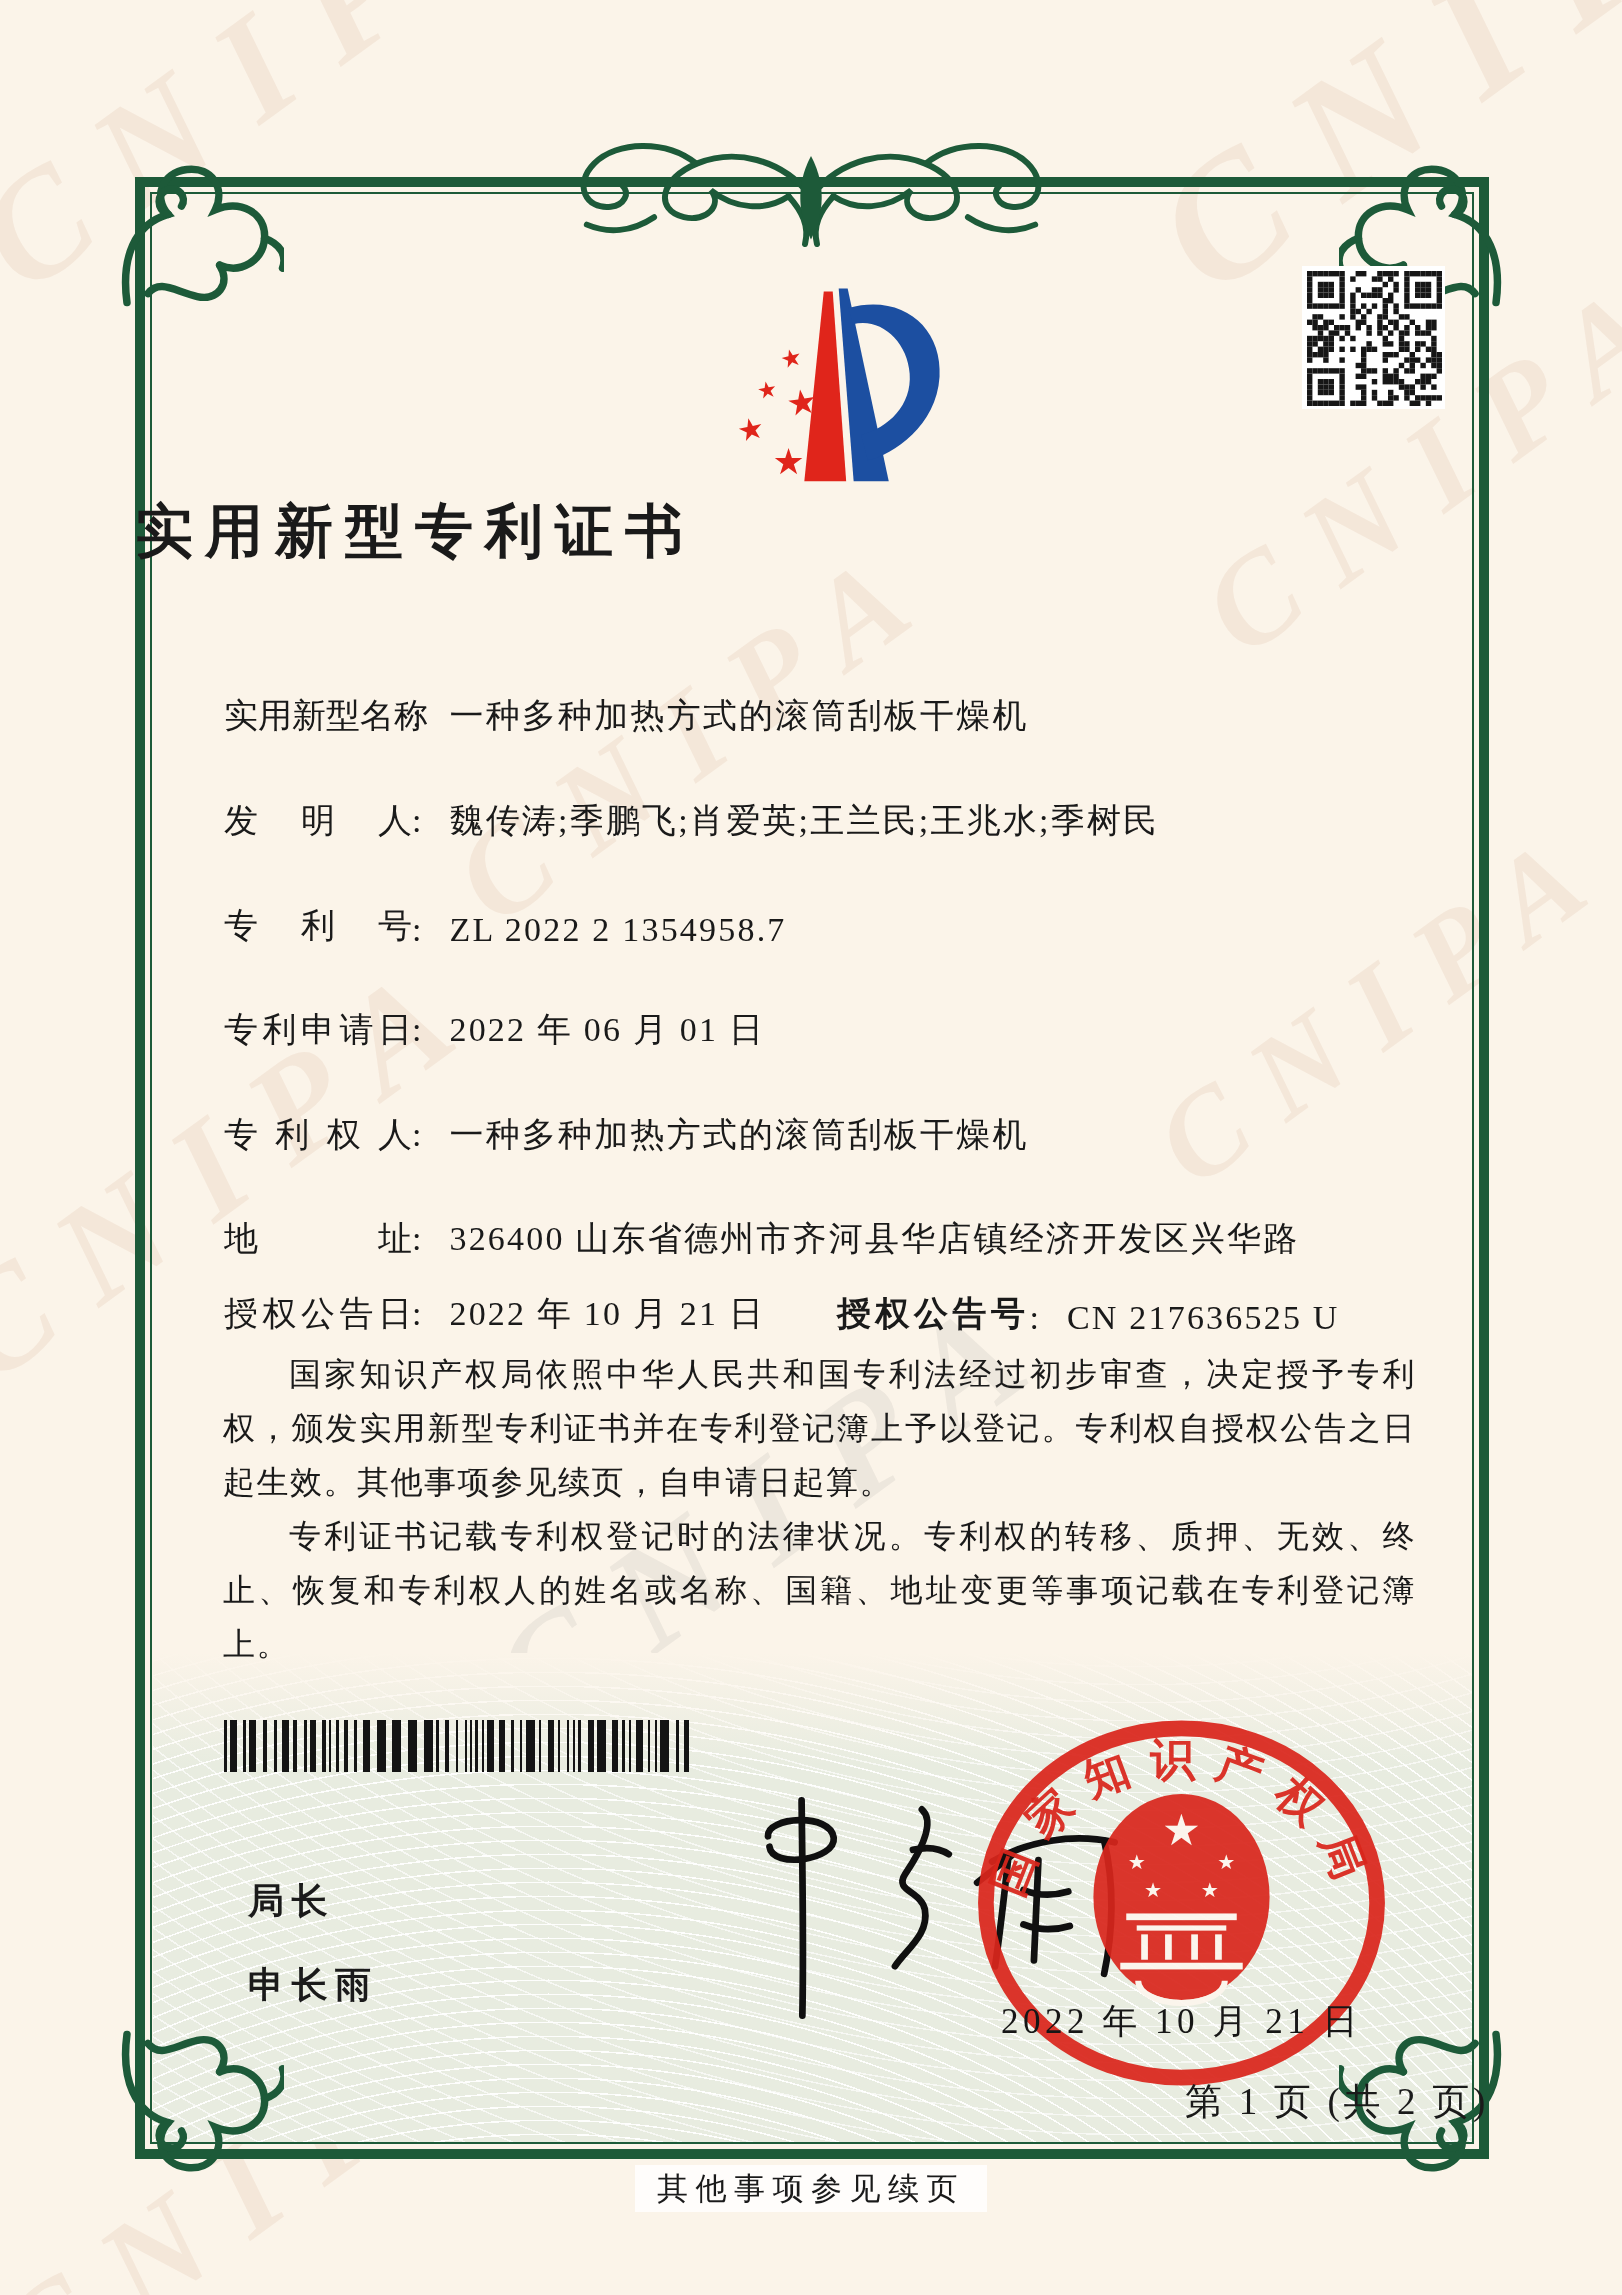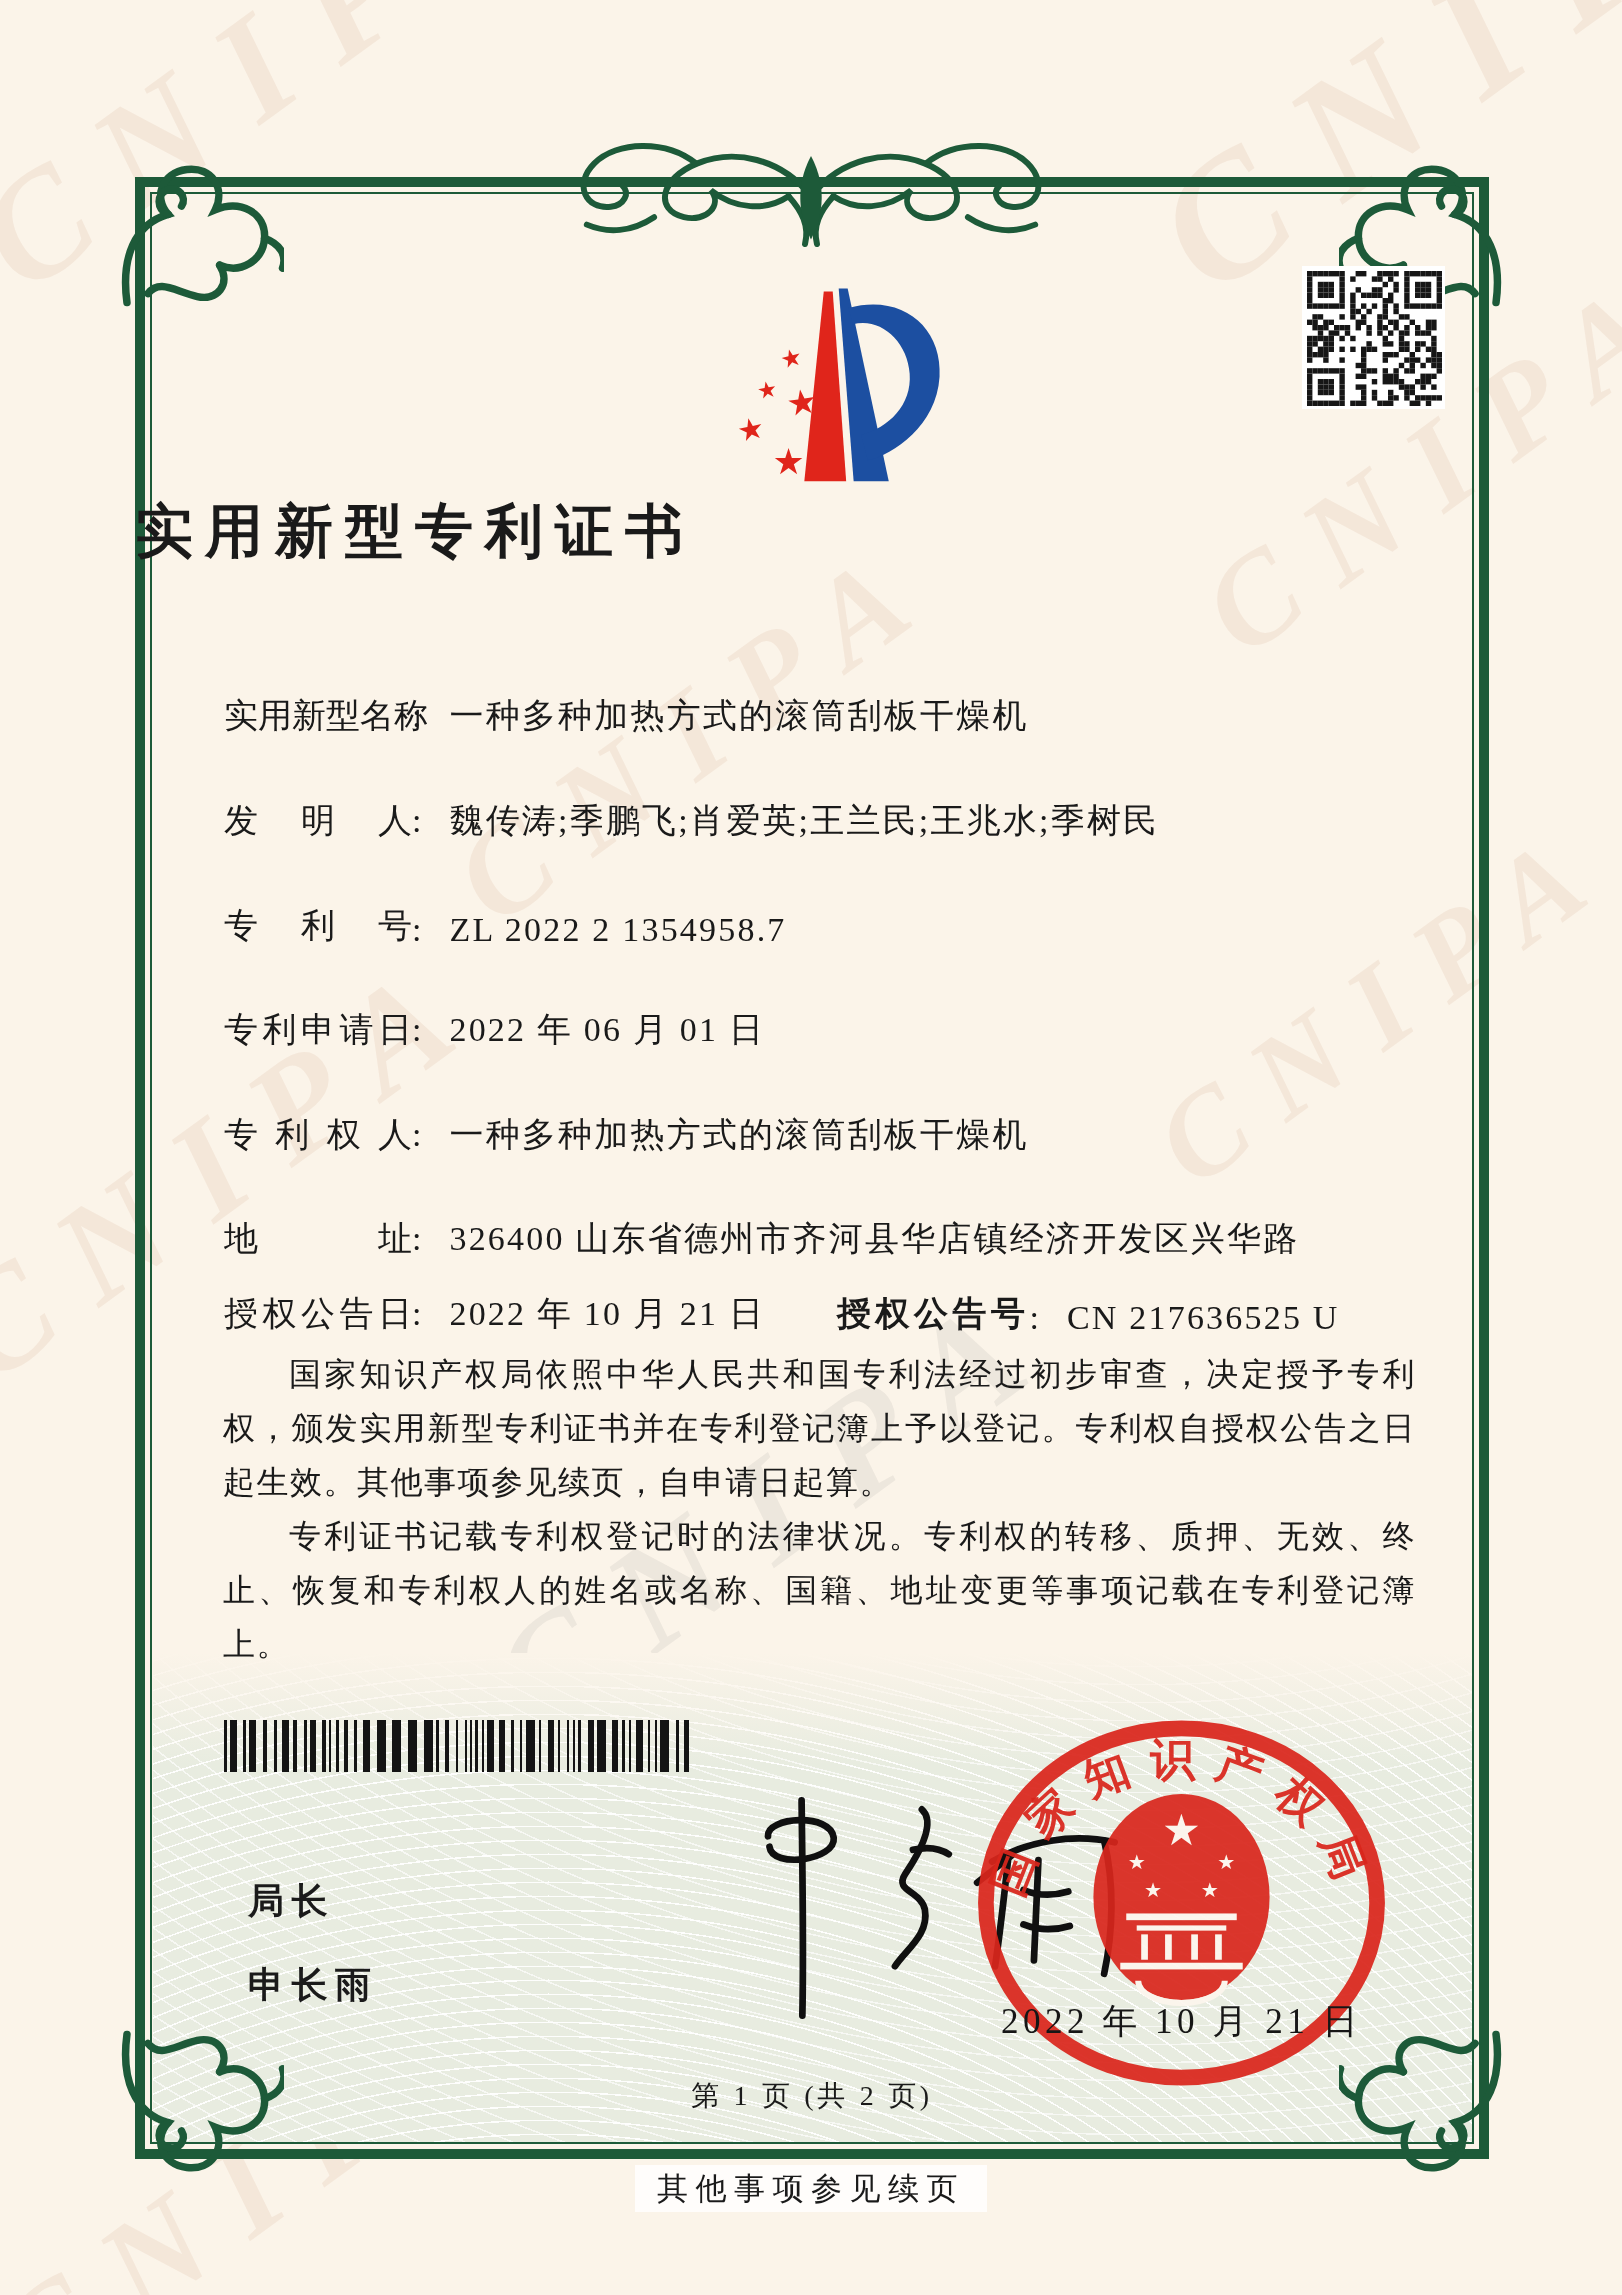--- a/index.html
+++ b/index.html
@@ -55,21 +55,21 @@
     font-size:32px;line-height:54px;letter-spacing:1.5px;text-align:justify;
   }
   .body-text p{margin:0;text-indent:66px;}
   
   .barcode{position:absolute;left:224px;top:1720px;width:484px;height:52px;display:flex;align-items:stretch;}
   .barcode i{display:block;background:#141414;height:100%;}
   .sig-title{position:absolute;left:248px;top:1877px;font-size:36px;font-family:"Liberation Sans",sans-serif;font-weight:700;letter-spacing:7.5px;}
   .sig-name{position:absolute;left:248px;top:1961px;font-size:36px;font-family:"Liberation Sans",sans-serif;font-weight:700;letter-spacing:7.5px;}
   .signature{position:absolute;left:620px;top:1778px;width:538px;height:254px;}
   .seal{position:absolute;left:965px;top:1716px;width:433px;height:374px;}
-  .page-info{position:absolute;left:135px;top:2077px;width:1354px;text-align:center;font-size:28px;letter-spacing:3.7px;}
+  .page-info{position:absolute;left:135px;top:2077px;width:1354px;text-align:right;font-size:37px;letter-spacing:3.7px;}
   .continuation{position:absolute;left:0;top:2168px;width:1622px;text-align:center;font-size:31px;}
   .continuation span{background:rgba(255,255,255,.82);padding:6px 22.4px;letter-spacing:7.5px;}
   
   .orn{position:absolute;pointer-events:none;}
 </style>
 </head>
 <body>
 
 <div class="page">
 

